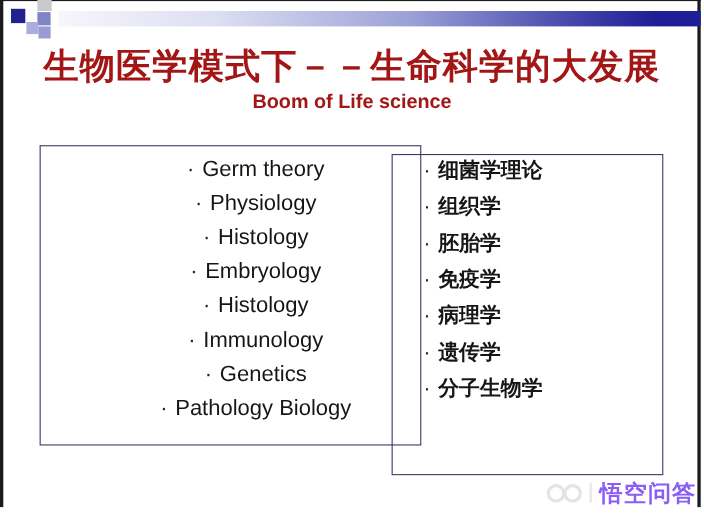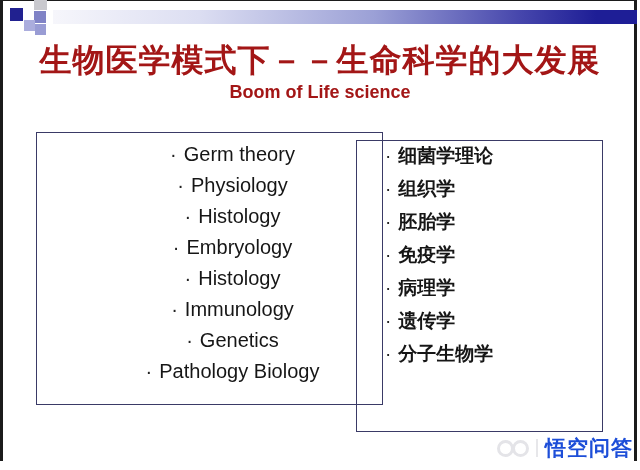--- a/index.html
+++ b/index.html
@@ -35,21 +35,21 @@
   .box-right{left:356px;top:140px;width:247px;height:292px;}
   ul.plist{list-style:none;margin:0;padding:0;}
   .box-left  ul.plist{padding:6px 0 0 46px;}
   .box-right ul.plist{margin-top:-2px;padding:0 0 0 28px;}
   .box-left  li{font-size:20px;line-height:31px;color:#161616;white-space:nowrap;}
   .box-right li{font-size:19px;line-height:33px;color:#161616;font-weight:bold;white-space:nowrap;}
   .blt{display:inline-block;font-weight:normal;margin-right:7px;color:#222;}
   
   .watermark{
     position:absolute;left:497px;top:434px;display:flex;align-items:center;gap:5px;
-    color:#1d4ed8;user-select:none;
+    color:#8b5cf6;user-select:none;
   }
   .wm-logo{display:flex;align-items:center;}
   .wm-circle{width:11px;height:11px;border:3px solid #e4e4e8;border-radius:50%;}
   .wm-circle + .wm-circle{margin-left:-2px;}
   .wm-sep{width:2px;height:18px;background:#e7e7ea;margin:0 2px;}
   .wm-text{font-size:21px;font-weight:bold;letter-spacing:1px;}
 </style>
 </head>
 <body>
 

